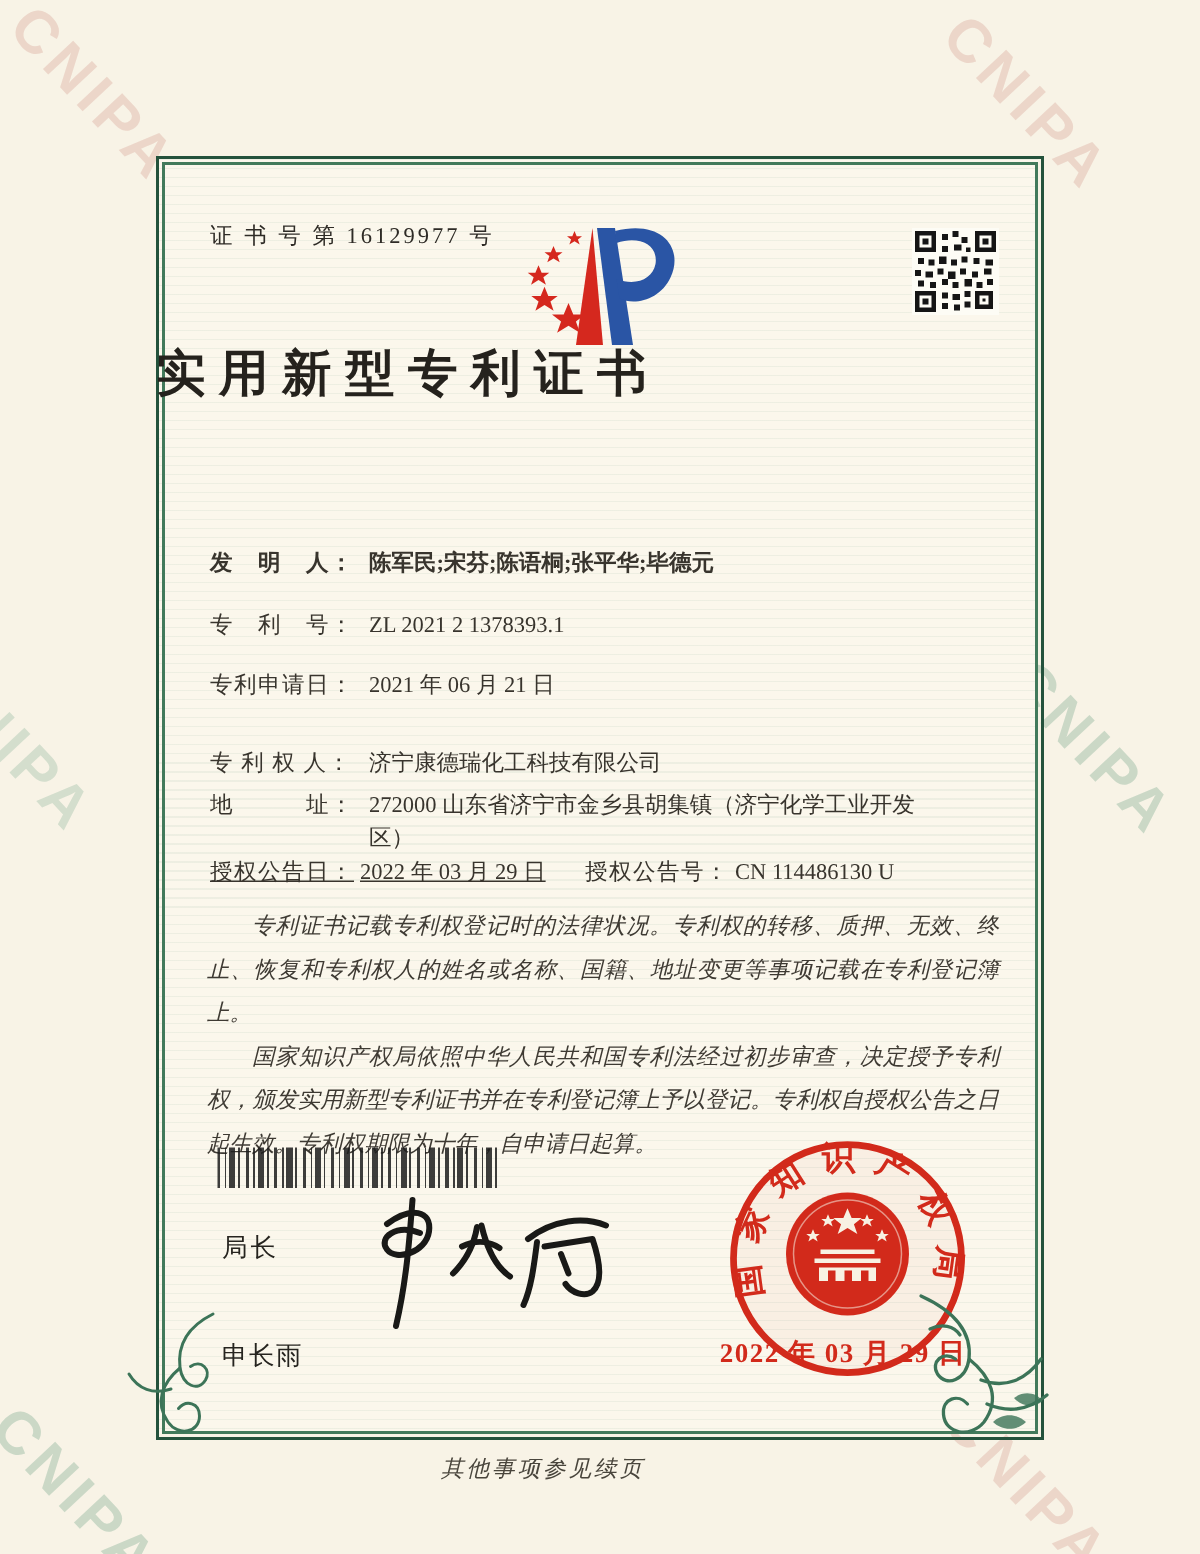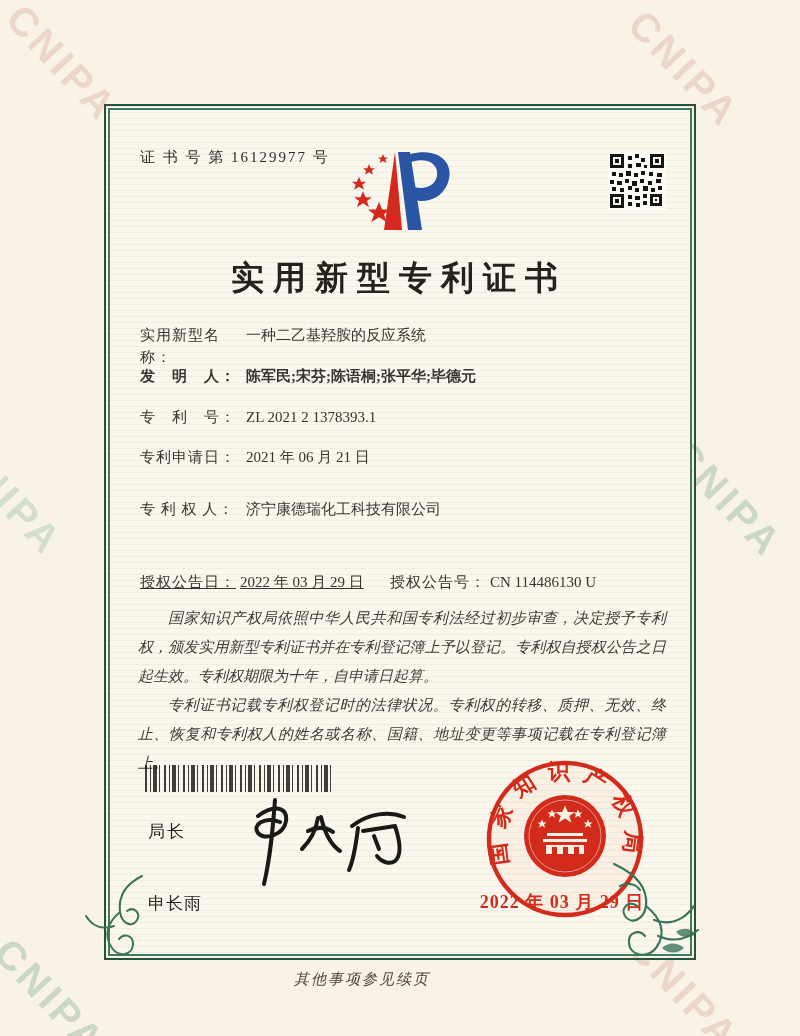--- a/index.html
+++ b/index.html
@@ -30,21 +30,21 @@
     left:104px;top:104px;width:588px;height:852px;
     border:2px solid #24523c;
   }
   .frame::after{
     content:"";position:absolute;inset:2px;border:2px solid #427a5b;
   }
   .cert-no{
     left:140px;top:148px;font-size:15px;letter-spacing:2px;color:#2e2b26;
   }
   .title{
-    left:104px;top:256px;width:590px;text-align:center;
+    left:104px;top:227px;width:590px;text-align:left;
     font-size:33px;font-weight:bold;letter-spacing:9px;color:#25221d;
   }
   .field-row{
     left:140px;width:524px;display:flex;
     font-size:15px;line-height:22px;color:#38342d;
   }
   .field-label{flex:none;width:106px;letter-spacing:1px;}
   .field-value{flex:none;width:372px;}
   .grant-part{display:flex;font-size:15px;line-height:22px;color:#38342d;}
   .grant-part .field-label{width:auto;margin-right:4px;}
@@ -169,53 +169,53 @@
       <g fill="#151515">
         <rect x="7" y="7" width="4" height="4"></rect>
           <rect x="47" y="7" width="4" height="4"></rect>
           <rect x="7" y="47" width="4" height="4"></rect>
       </g>
     </svg>
   </div>
 
   <div class="title abs">实用新型专利证书</div>
 
-  <div class="field-row abs" style="top:324px;">
-    <span class="field-label">实用新型名称：</span>
-    <span class="field-value">一种二乙基羟胺的反应系统</span>
-  </div>
   <div class="field-row abs" style="top:365px;font-weight:bold;">
     <span class="field-label">发　明　人：</span>
     <span class="field-value">陈军民;宋芬;陈语桐;张平华;毕德元</span>
   </div>
   <div class="field-row abs" style="top:406px;">
     <span class="field-label">专　利　号：</span>
     <span class="field-value">ZL 2021 2 1378393.1</span>
   </div>
   <div class="field-row abs" style="top:446px;">
     <span class="field-label">专利申请日：</span>
     <span class="field-value">2021 年 06 月 21 日</span>
   </div>
   <div class="field-row abs" style="top:498px;">
     <span class="field-label">专 利 权 人：</span>
     <span class="field-value">济宁康德瑞化工科技有限公司</span>
   </div>
+  <div class="field-row abs" style="top:526px;">
+    <span class="field-label">地　　　址：</span>
+    <span class="field-value">272000 山东省济宁市金乡县胡集镇（济宁化学工业开发区）</span>
+  </div>
 
   <div class="grant-part abs" style="left:140px;top:571px;text-decoration:underline;">
     <span class="field-label">授权公告日：</span>
     <span>2022 年 03 月 29 日</span>
   </div>
   <div class="grant-part abs" style="left:390px;top:571px;">
     <span class="field-label">授权公告号：</span>
     <span>CN 114486130 U</span>
   </div>
 
   <div class="body-text abs">
+    <p>专利证书记载专利权登记时的法律状况。专利权的转移、质押、无效、终止、恢复和专利权人的姓名或名称、国籍、地址变更等事项记载在专利登记簿上。</p>
     <p>国家知识产权局依照中华人民共和国专利法经过初步审查，决定授予专利权，颁发实用新型专利证书并在专利登记簿上予以登记。专利权自授权公告之日起生效。专利权期限为十年，自申请日起算。</p>
-    <p>专利证书记载专利权登记时的法律状况。专利权的转移、质押、无效、终止、恢复和专利权人的姓名或名称、国籍、地址变更等事项记载在专利登记簿上。</p>
   </div>
 
   <div class="barcode abs"></div>
 
   <div class="officer-title abs">局长</div>
   <div class="officer-name abs">申长雨</div>
 
   <div class="abs" style="left:230px;top:796px;">
     <svg width="190" height="95" viewBox="0 0 190 95">
       <g stroke="#191917" stroke-width="4" fill="none" stroke-linecap="round" stroke-linejoin="round">

